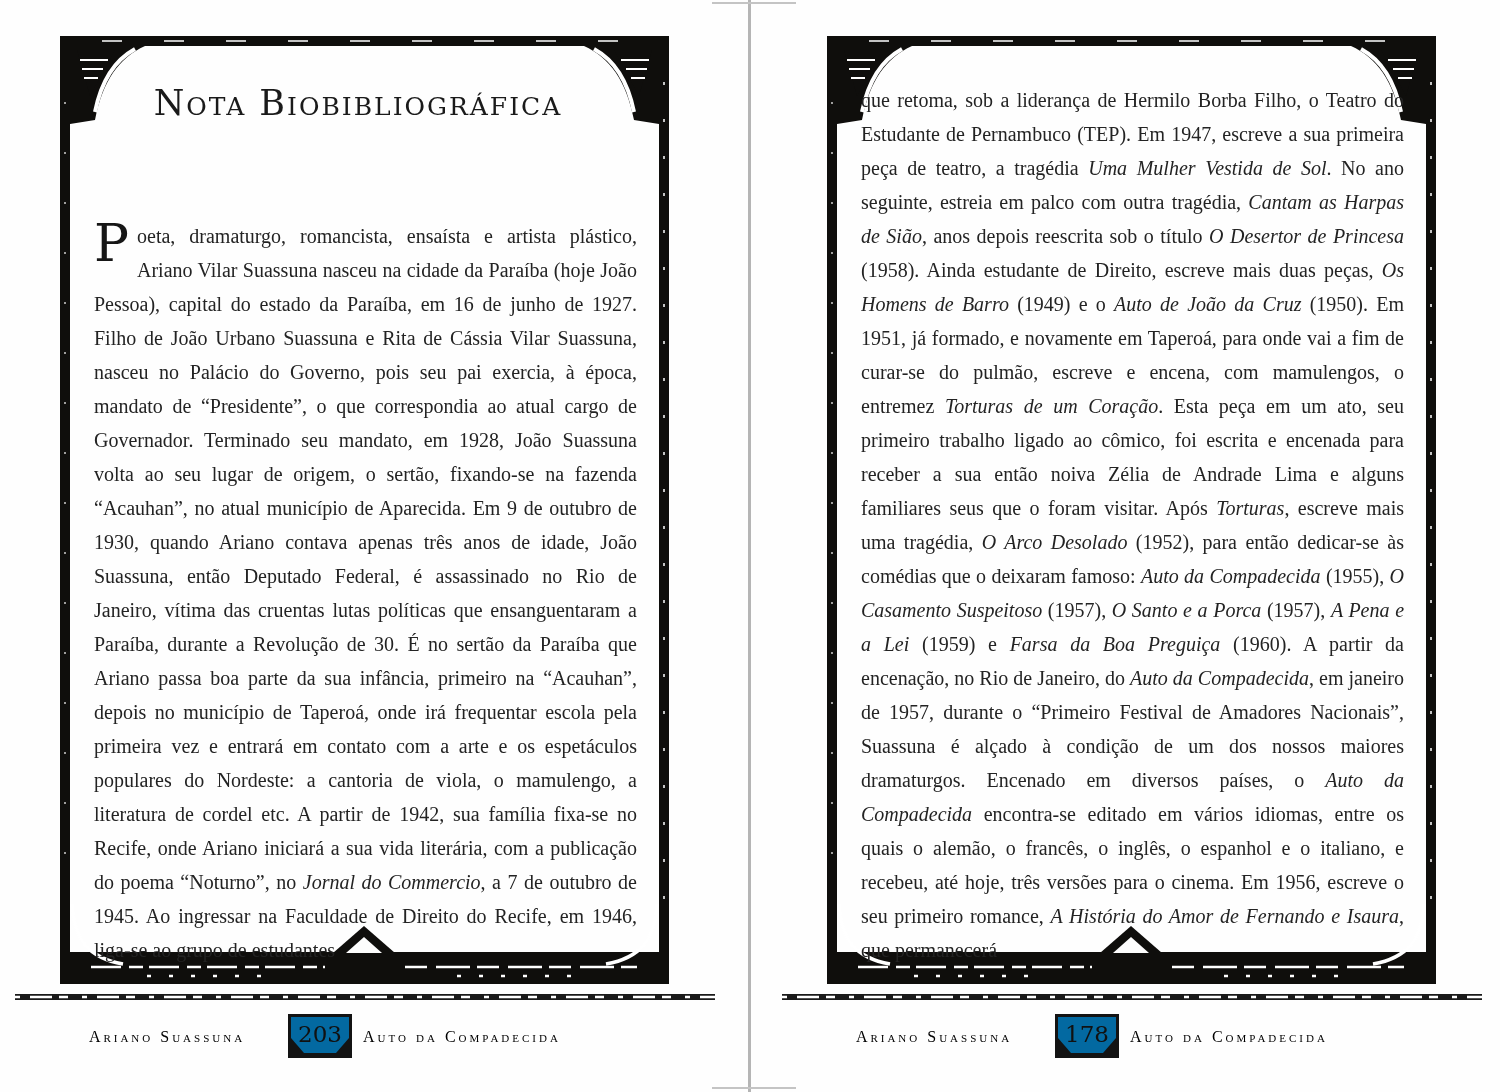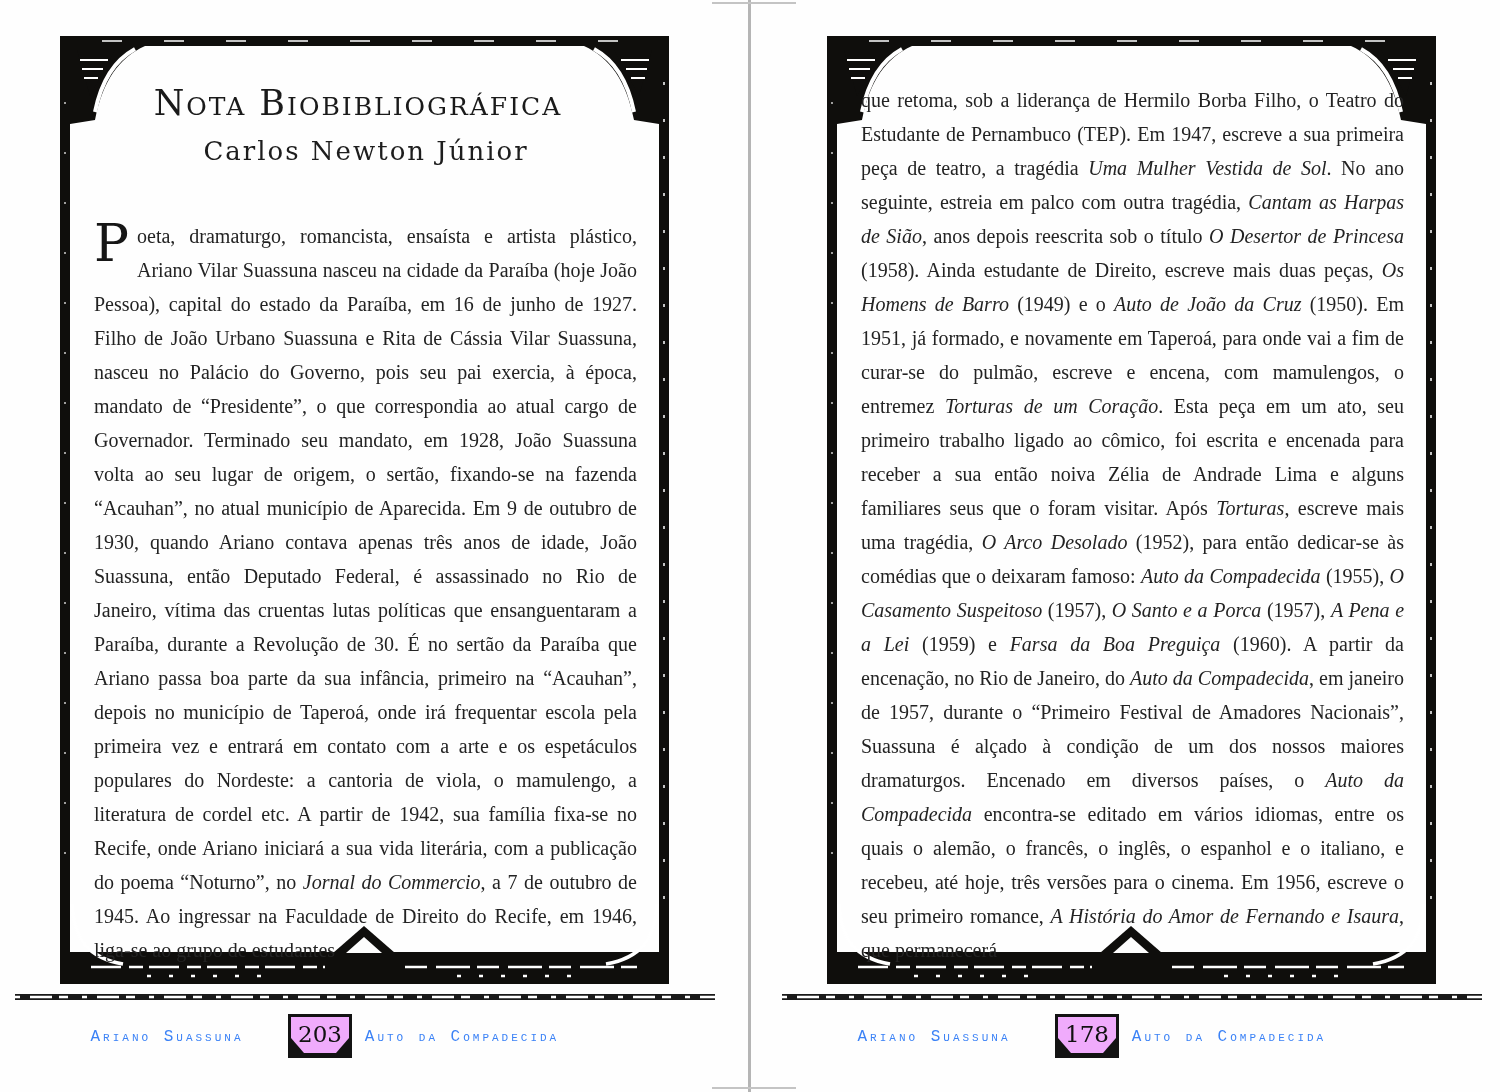--- a/index.html
+++ b/index.html
@@ -51,29 +51,29 @@
     font-size:52px;line-height:44px;
     padding:2px 8px 0 0;color:#161616;
   }
 
   
   .footer{position:absolute;top:1014px;width:615px;height:60px;}
   .footer.left{left:57px;}
   .footer.right{left:824px;}
   .running{
     position:absolute;top:14px;
-    font-family:Liberation Mono, monospace;font-variant:small-caps;
-    font-size:16px;letter-spacing:3px;color:#3b82f6;text-align:center;
+    font-family:Liberation Serif, serif;font-variant:small-caps;
+    font-size:16px;letter-spacing:3px;color:#000000;text-align:center;
     white-space:nowrap;
   }
   .running.author{left:0;width:220px;}
   .running.booktitle{left:303px;width:204px;}
   .pagenum-box{
     position:absolute;left:231px;top:0;width:58px;height:36px;
-    background:#f0abfc;border:3px solid #131313;border-bottom-width:5px;
+    background:#0369a1;border:3px solid #131313;border-bottom-width:5px;
     text-align:center;
   }
   .pagenum-box::before,.pagenum-box::after{
     content:"";position:absolute;bottom:0;width:0;height:0;
   }
   .pagenum-box::before{left:0;border-left:13px solid #131313;border-top:15px solid transparent;}
   .pagenum-box::after{right:0;border-right:13px solid #131313;border-top:15px solid transparent;}
   .pagenum{
     font-family:"DejaVu Serif", serif;font-size:23px;line-height:34px;color:#111;
   }
@@ -133,21 +133,20 @@
 
 <div class="gutter-line"></div>
 <div class="gutter-tick top"></div>
 <div class="gutter-tick bottom"></div>
 
 <div class="page left">
   <svg class="frame-svg" viewBox="0 0 615 972">
       <use href="#woodcut-frame"></use>
     </svg>
   <div class="heading">Nota Biobibliográfica</div>
-  <div class="subheading">Carlos Newton Júnior</div>
   <div class="body-text">
     <p><span class="dropcap">P</span><span>oeta, dramaturgo, romancista, ensaísta e artista plástico, Ariano Vilar Suassuna nasceu na cidade da Paraíba (hoje João Pessoa), capital do estado da Paraíba, em 16 de junho de 1927. Filho de João Urbano Suassuna e Rita de Cássia Vilar Suassuna, nasceu no Palácio do Governo, pois seu pai exercia, à época, mandato de “Presidente”, o que correspondia ao atual cargo de Governador. Terminado seu mandato, em 1928, João Suassuna volta ao seu lugar de origem, o sertão, fixando-se na fazenda “Acauhan”, no atual município de Aparecida. Em 9 de outubro de 1930, quando Ariano contava apenas três anos de idade, João Suassuna, então Deputado Federal, é assassinado no Rio de Janeiro, vítima das cruentas lutas políticas que ensanguentaram a Paraíba, durante a Revolução de 30. É no sertão da Paraíba que Ariano passa boa parte da sua infância, primeiro na “Acauhan”, depois no município de Taperoá, onde irá frequentar escola pela primeira vez e entrará em contato com a arte e os espetáculos populares do Nordeste: a cantoria de viola, o mamulengo, a literatura de cordel etc. A partir de 1942, sua família fixa-se no Recife, onde Ariano iniciará a sua vida literária, com a publicação do poema “Noturno”, no </span><span class="it">Jornal do Commercio</span><span>, a 7 de outubro de 1945. Ao ingressar na Faculdade de Direito do Recife, em 1946, liga-se ao grupo de estudantes</span></p>
   </div>
 </div>
 <div class="footer left">
   <span class="running author">Ariano Suassuna</span>
   <span class="pagenum-box"><span class="pagenum">203</span></span>
   <span class="running booktitle">Auto da Compadecida</span>
 </div>
 

